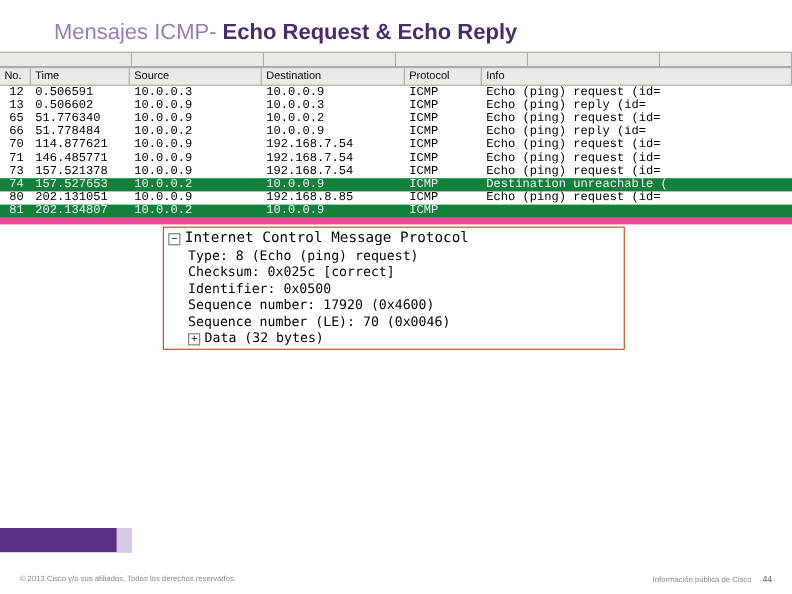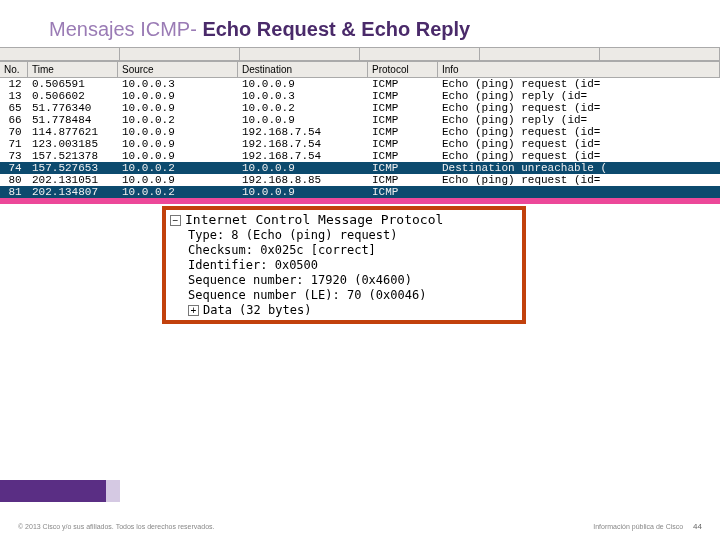--- a/index.html
+++ b/index.html
@@ -52,21 +52,21 @@
     font-size: 10px;
     white-space: nowrap;
   }
   .trow {
     display: grid;
     grid-template-columns: 28px 90px 120px 130px 70px 1fr;
     white-space: nowrap;
     padding: 0 0;
   }
   .trow .td { padding: 0 4px; overflow: hidden; }
-  .trow.hl-black { background: #0c4a6e; color: #f0f0f0; }
+  .trow.hl-black { background: #15803d; color: #f0f0f0; }
   .td.no { text-align: center; padding-right: 2px; }
 
   .overlay-stack {
     position: relative;
     height: 150px;
     margin-top: 2px;
   }
   .back-rows {
     position: absolute;
     left: 16px;
@@ -79,25 +79,25 @@
   .back-rows .r2 { background: #fff; }
   .back-rows .side-text {
     position: absolute;
     left: 580px;
     font-size: 12px;
     white-space: nowrap;
   }
 
   .detail-box {
     position: absolute;
-    left: 162px;
+    left: 148px;
     top: 0;
-    width: 364px;
+    width: 420px;
     background: #fff;
-    border: 4px solid #c2410c;
+    border: 1px solid #c2410c;
     padding: 2px 4px;
     font-family: Consolas, monospace;
     font-size: 12px;
     line-height: 1.25;
   }
   .detail-box .hdr { font-size: 13px; }
   .tree-toggle {
     display: inline-block;
     width: 11px;
     height: 11px;
@@ -196,21 +196,21 @@
       <div class="trow">
         <div class="td no">70</div>
         <div class="td ">114.877621</div>
         <div class="td ">10.0.0.9</div>
         <div class="td ">192.168.7.54</div>
         <div class="td ">ICMP</div>
         <div class="td ">Echo (ping) request  (id=</div>
       </div>
       <div class="trow">
         <div class="td no">71</div>
-        <div class="td ">123.003185</div>
+        <div class="td ">146.485771</div>
         <div class="td ">10.0.0.9</div>
         <div class="td ">192.168.7.54</div>
         <div class="td ">ICMP</div>
         <div class="td ">Echo (ping) request  (id=</div>
       </div>
       <div class="trow">
         <div class="td no">73</div>
         <div class="td ">157.521378</div>
         <div class="td ">10.0.0.9</div>
         <div class="td ">192.168.7.54</div>

